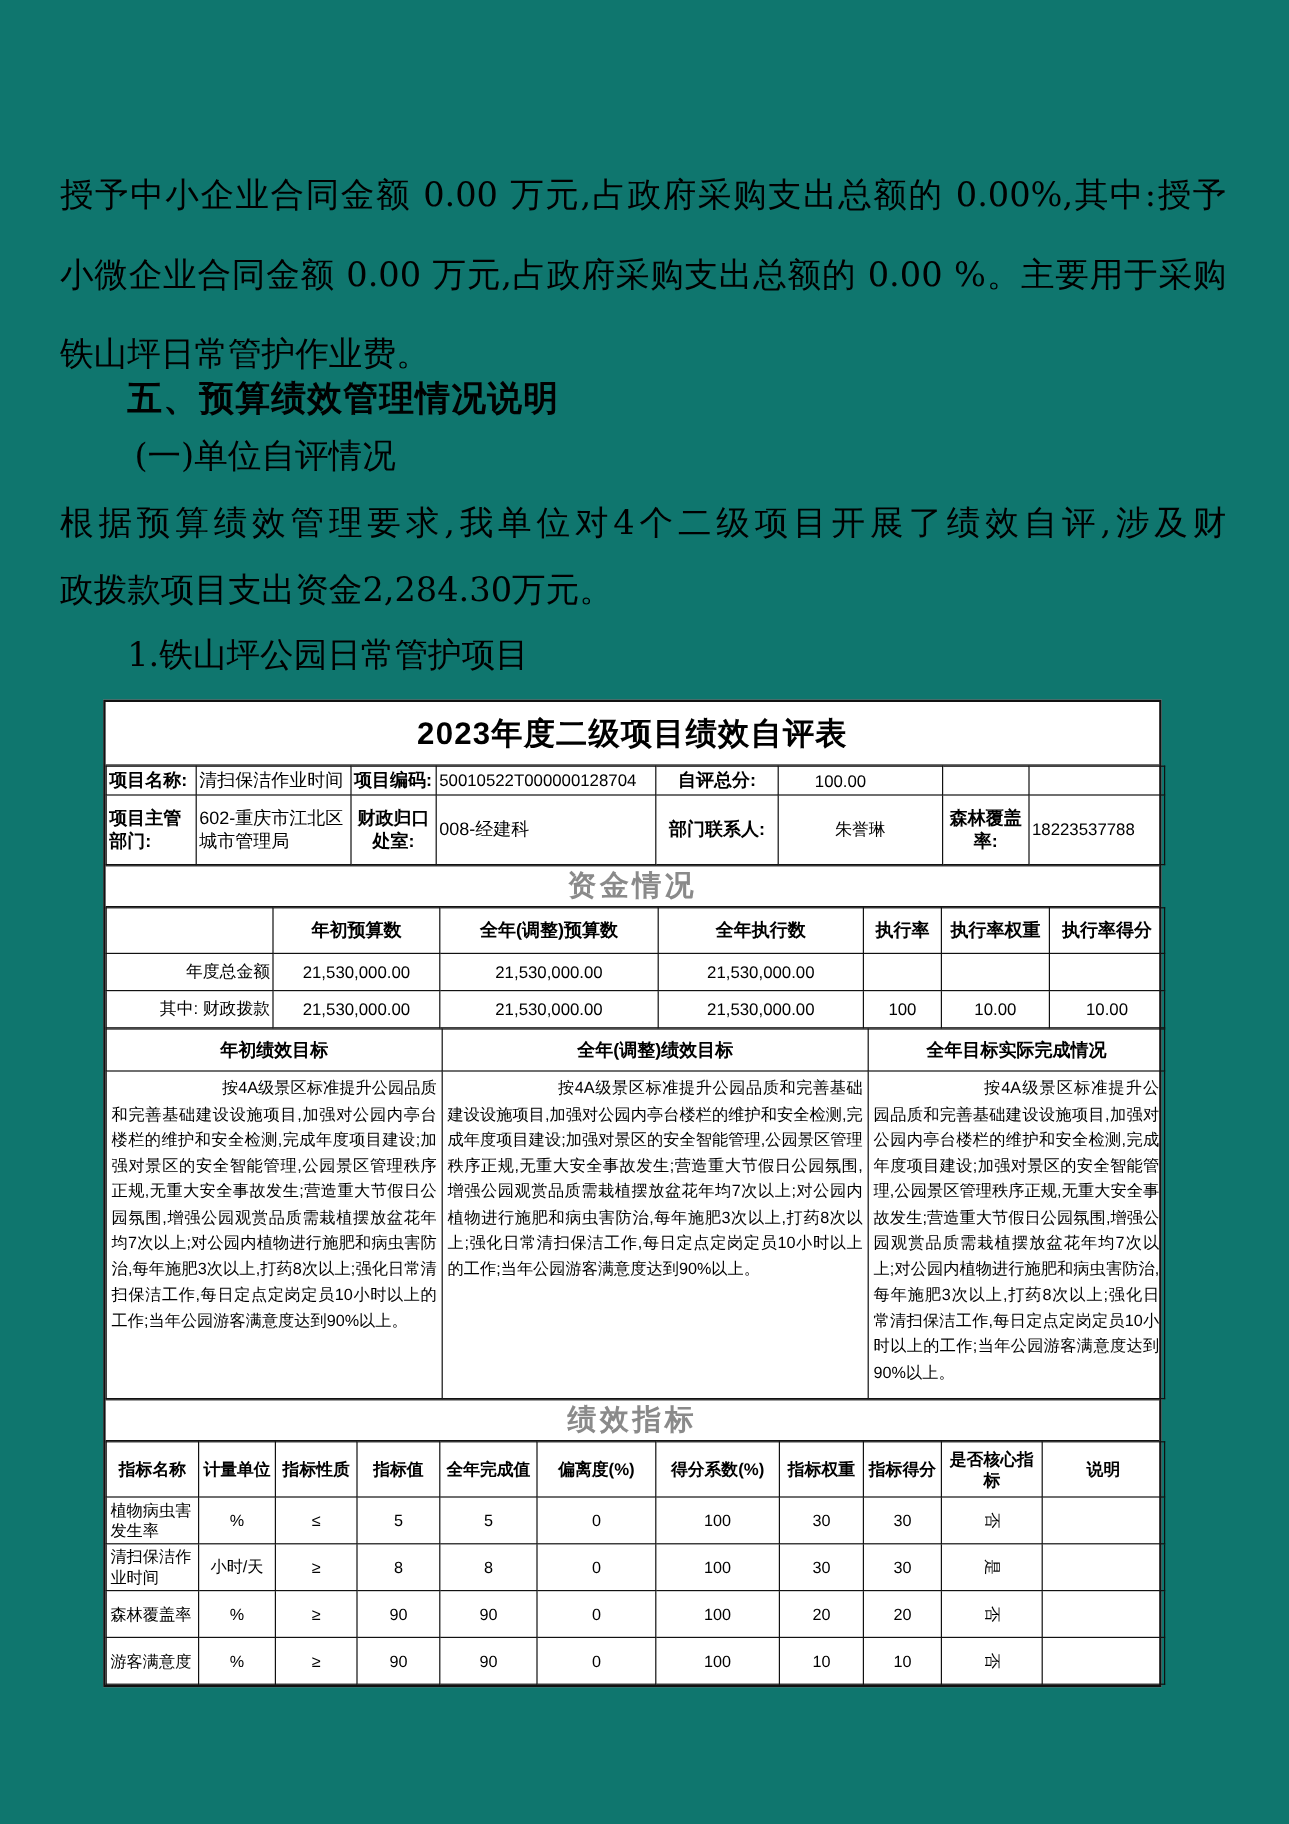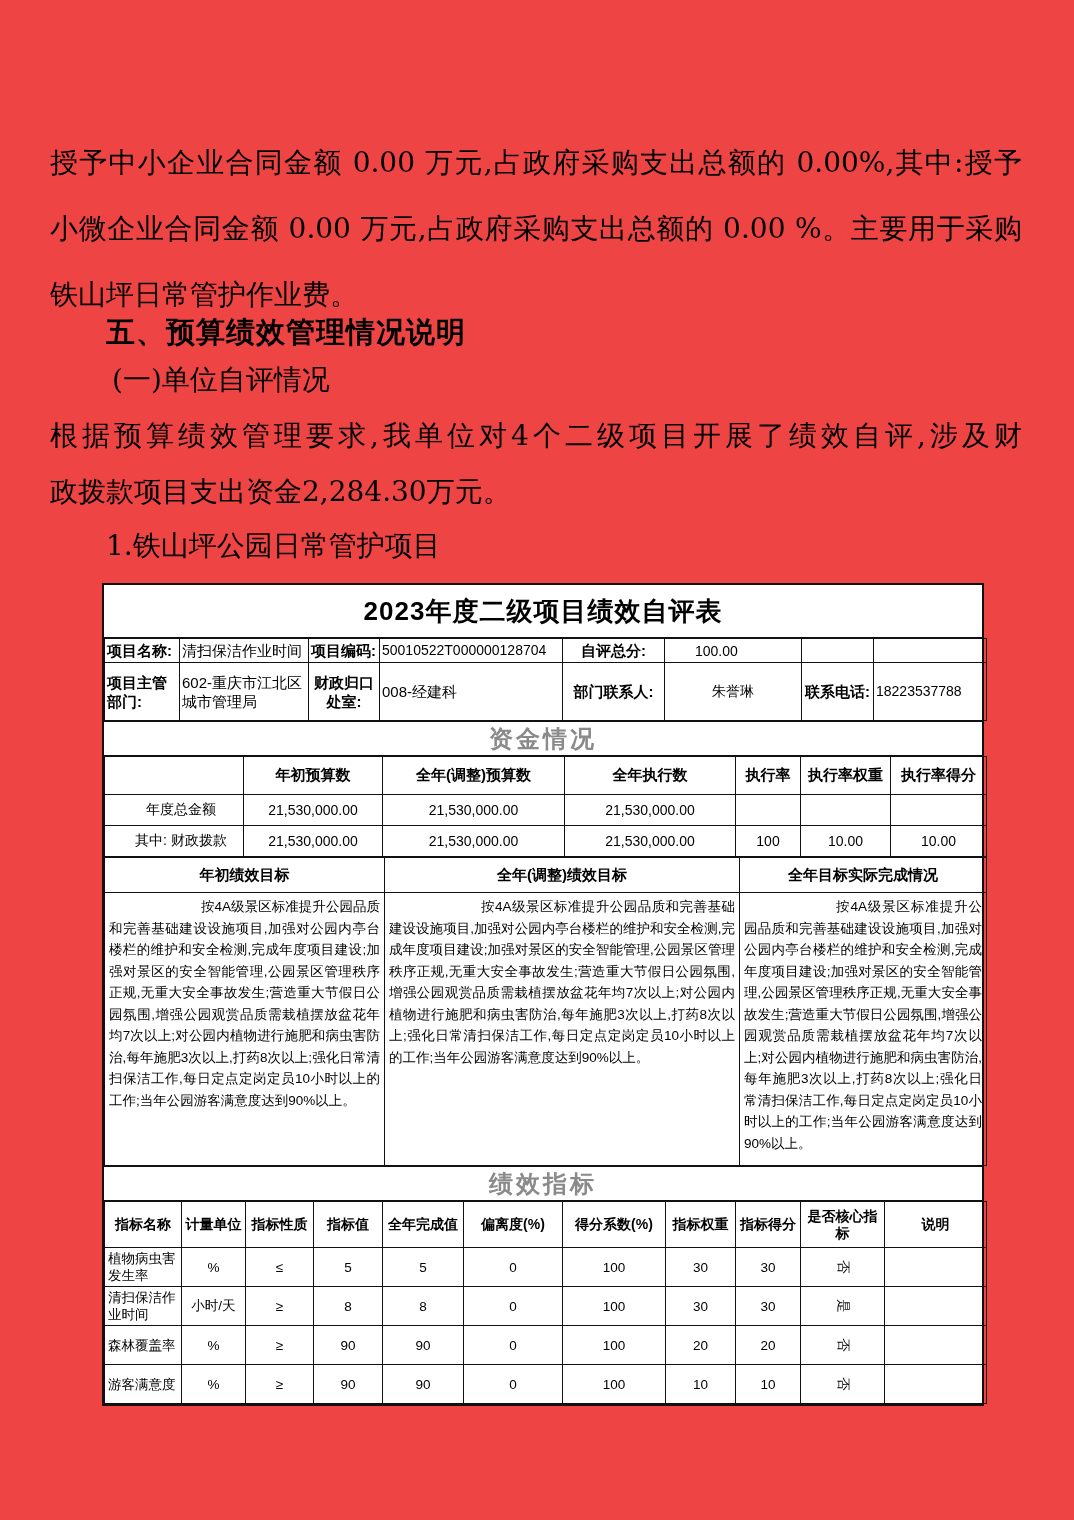--- a/index.html
+++ b/index.html
@@ -1,18 +1,18 @@
 <!DOCTYPE html>
 <html><head>
 <meta charset="utf-8">
 <style>
   html,body { margin:0; padding:0; background:#ffffff; }
   .page {
     position:relative; width:1074px; height:1520px;
-    background:#ef4444; overflow:hidden;
+    background:#0f766e; overflow:hidden;
     font-family:"DejaVu Serif", serif; color:#000;
   }
   
   .pline {
     position:absolute; left:50px; right:52px;
     font-size:28px; line-height:34px; white-space:nowrap;
   }
   .pline.just { white-space:normal; text-align:justify; text-align-last:justify; }
   .l1 { top:146px; }
   .l2 { top:212px; }
@@ -22,21 +22,21 @@
     font-family:"Liberation Sans", sans-serif;
     font-size:29px; font-weight:bold; letter-spacing:1px;
   }
   .h-sub { position:absolute; top:361px; left:112px; font-size:28px; }
   .b1 { top:419px; }
   .b2 { top:475px; }
   .item { position:absolute; top:527px; left:106px; font-size:28px; }
 
   
   .sheet {
-    position:absolute; top:583px; left:102px; width:882px;
+    position:absolute; top:583px; left:86px; width:882px;
     border:2px solid #111; background:#fff;
     font-family:"Liberation Sans", sans-serif;
     box-sizing:border-box;
   }
   .t-title {
     height:52px; line-height:52px; text-align:center;
     font-size:26px; font-weight:bold; letter-spacing:1px;
     border-bottom:1px solid #111;
   }
   .t-unit {
@@ -57,21 +57,21 @@
   }
   td.lab { font-weight:bold; font-size:15px; text-align:left; line-height:19px; }
   td.labc { font-weight:bold; font-size:15px; text-align:center; line-height:19px; }
   td.val-l { text-align:left; font-size:15px; line-height:19px; }
   td.num { font-size:14px; letter-spacing:0px; }
   .info tr.r1 td { height:24px; }
   .info tr.r2 td { height:58px; }
   .score { text-align:left; padding-left:30px; }
   .fund tr.hrow td { height:38px; font-weight:bold; font-size:15px; }
   .fund tr.drow td { height:31px; }
-  .fund td.rowlab { text-align:center; font-size:14px; padding-left:16px; }
+  .fund td.rowlab { text-align:right; font-size:14px; padding-left:16px; }
   .goals tr.hrow td { height:35px; font-weight:bold; font-size:15px; }
   .goals tr.crow td {
     height:273px; vertical-align:top; text-align:justify;
     font-size:13.5px; line-height:21.5px; padding:3px 4px;
   }
   .goals .gtxt { text-indent:92px; margin:0; }
   .ind tr.hrow td { height:46px; font-weight:bold; font-size:14px; line-height:17px; }
   .ind tr.drow td { height:39px; font-size:13.5px; }
   .ind td.iname { text-align:left; padding-left:3px; line-height:17px; }
   .sym { font-size:16px; }
@@ -120,21 +120,21 @@
         <td></td>
         <td></td>
       </tr>
       <tr class="r2">
         <td class="lab">项目主管部门:</td>
         <td class="val-l">602-重庆市江北区城市管理局</td>
         <td class="labc">财政归口处室:</td>
         <td class="val-l">008-经建科</td>
         <td class="labc">部门联系人:</td>
         <td>朱誉琳</td>
-        <td class="labc">联系电话:</td>
+        <td class="labc">森林覆盖率:</td>
         <td class="num val-l">18223537788</td>
       </tr>
     </tbody>
       </table>
 
     <div class="secbar">资金情况</div>
     <table class="fund">
       <colgroup>
         <col style="width:139px">
           <col style="width:139px">

